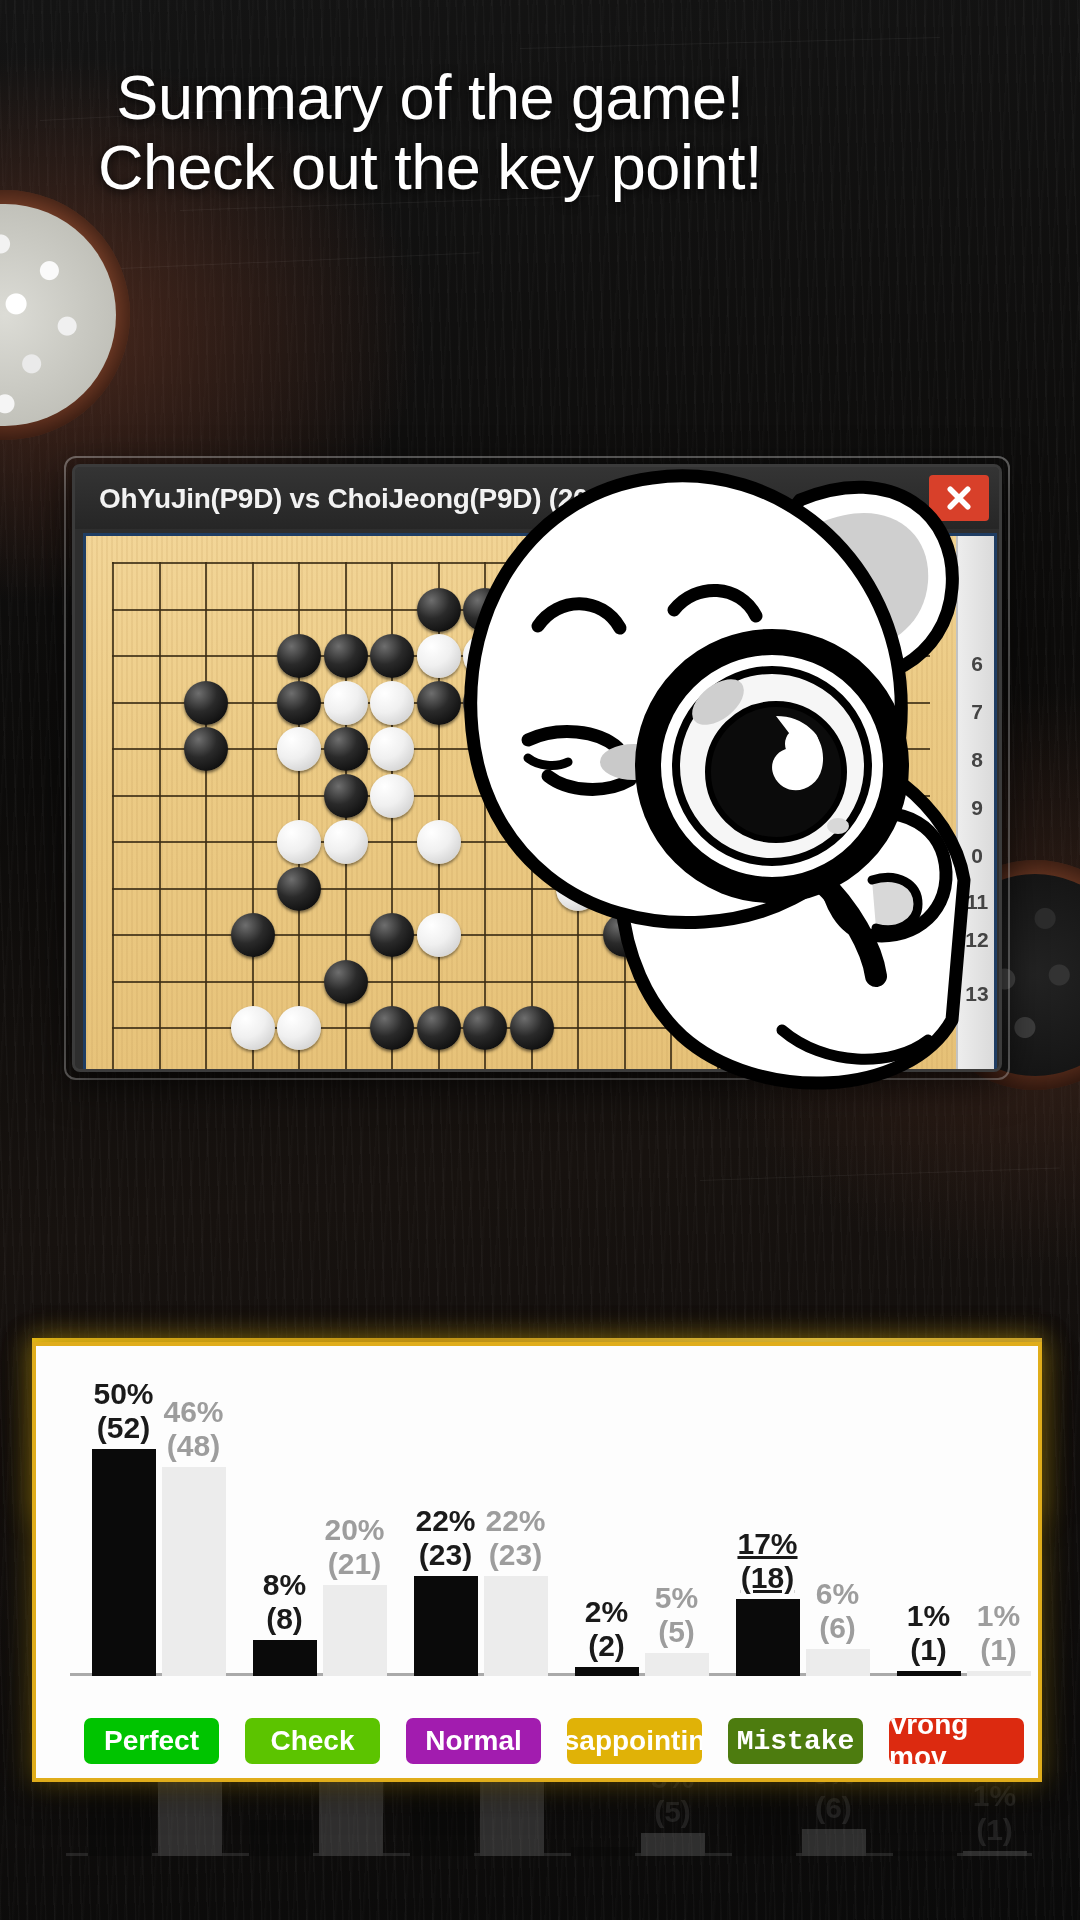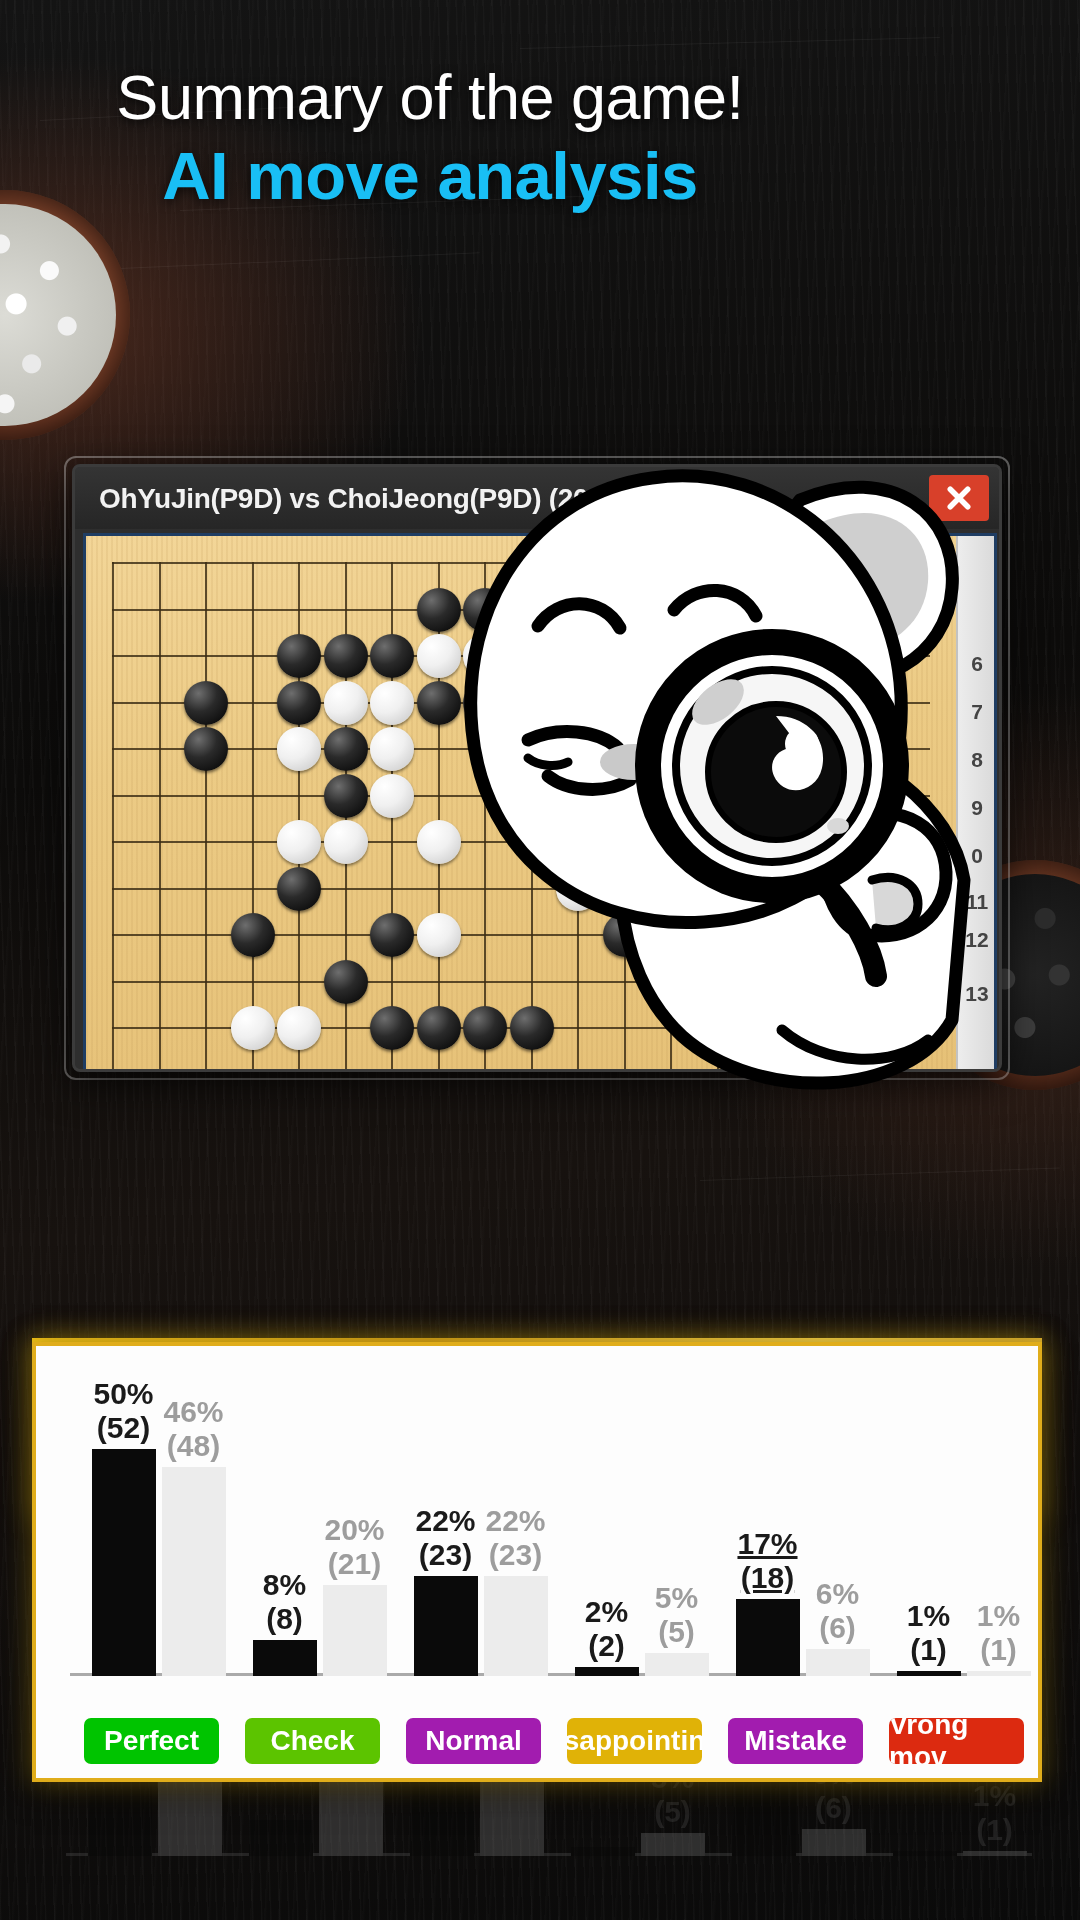--- a/index.html
+++ b/index.html
@@ -122,21 +122,21 @@
 
   <div class="bowl bowl-l">
       <div class="stones"></div>
     </div>
   <div class="bowl bowl-r">
       <div class="stones"></div>
     </div>
 
   <div class="headline">
     <div class="hl-line">Summary of the game!</div>
-    <div class="hl-ai">AI move analysis</div>
+    <div class="hl-line">Check out the key point!</div>
   </div>
 
   <div class="dialog-frame-glow"></div>
 
   <div class="dialog">
     <div class="titlebar">
       <div class="title-text">OhYuJin(P9D) vs ChoiJeong(P9D) (20ı / 208)</div>
       <div class="close-btn">
         <svg viewBox="0 0 24 24">
           <path d="M5 5 L19 19 M19 5 L5 19" stroke="#fff" stroke-width="4.4" stroke-linecap="round" fill="none"></path>
@@ -332,18 +332,18 @@
         <div class="bar black" style="left: 826.5px; width: 64px; height: 5px;"></div>
         <div class="lab black" style="left: 810.5px; width: 96px; bottom: 9px;">1%<br>(1)</div>
         <div class="bar gray" style="left: 896.5px; width: 64px; height: 5px;"></div>
         <div class="lab gray" style="left: 880.5px; width: 96px; bottom: 9px;">1%<br>(1)</div>
       </div>
     <div class="cats" id="cats">
         <div class="cat" style="left: 14px; width: 135px; background: rgb(0, 196, 0);">Perfect</div>
         <div class="cat" style="left: 175px; width: 135px; background: rgb(92, 196, 0);">Check</div>
         <div class="cat" style="left: 336px; width: 135px; background: #a21caf;">Normal</div>
         <div class="cat" style="left: 497px; width: 135px; background: rgb(224, 178, 7);">sappointin</div>
-        <div class="cat" style="left: 658px; width: 135px; background: #a21caf;">Mistake</div>
+        <div class="cat" style="left: 658px; width: 135px; background: #4d7c0f; font-family: Liberation Mono, monospace;">Mistake</div>
         <div class="cat" style="left: 819px; width: 135px; background: rgb(220, 42, 16);">Vrong mov</div>
       </div>
   </div>
 
 </div>
 
 </body></html>

